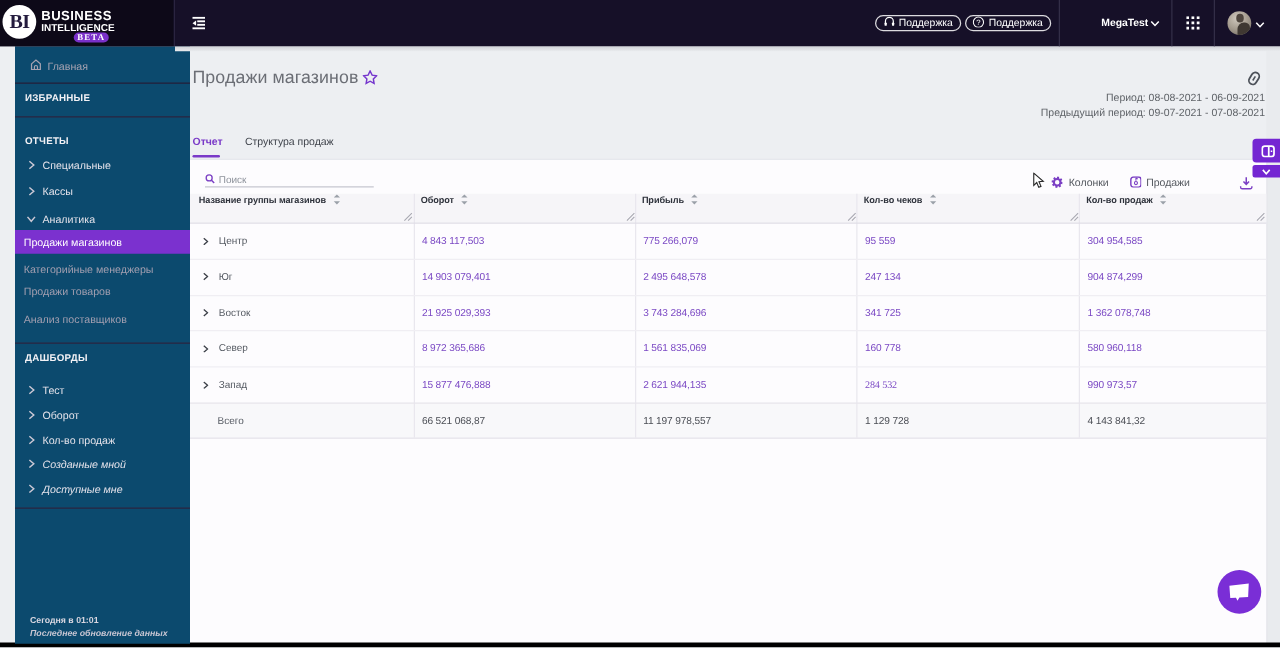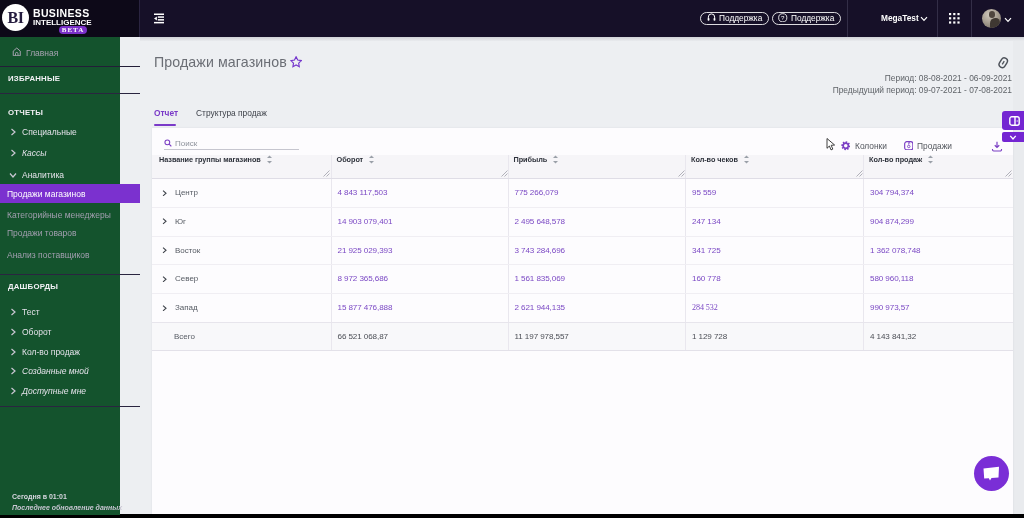--- a/index.html
+++ b/index.html
@@ -18,21 +18,21 @@
 #logo-b1 { left:33px; top:6.5px; font-size:10.5px; font-weight:bold; color:#fff; letter-spacing:0.35px; }
 #logo-b2 { left:33px; top:17.5px; font-size:8px; font-weight:bold; color:#fff; letter-spacing:0px; }
 #logo-beta { left:59px; top:25.5px; width:28px; height:8.5px; background:#7a30c9; border-radius:4px;
   text-align:center; line-height:8.5px; font-family:"Liberation Serif",serif; font-size:7px; color:#fff; font-weight:bold; letter-spacing:1px;}
 .pill { height:13.5px; border:1px solid rgba(255,255,255,0.85); border-radius:8px; color:#fff;
   font-size:8.3px; display:flex; padding:0 5.5px; gap:3.5px; white-space:nowrap;}
 .tsep { top:0; width:1px; height:37px; background:#332e47; }
 #megatest { color:#fff; font-size:8.3px; font-weight:bold; }
 
 
-#sidebar { left:0; top:37px; width:120px; height:478px; background:#14532d; z-index:20; }
+#sidebar { left:12px; top:37px; width:140px; height:478px; background:#0c4a6e; z-index:20; }
 .sdiv { left:0; width:140px; height:1px; background:#2a2540; }
 .shead { left:8px; color:#f2f1f5; font-size:7.8px; font-weight:bold; letter-spacing:0.2px; white-space:nowrap;}
 .sitem { left:22px; color:#e4e2ea; font-size:8.5px; white-space:nowrap;}
 .ssub  { left:7px; color:#a39fb0; font-size:8.5px; white-space:nowrap;}
 .schev { left:9px; width:8px; height:8px; color:#cac7d4; }
 #ssel { left:0; width:140px; height:19px; background:#7b31cf; }
 #ssel span { position:absolute; left:7px; top:50%; transform:translateY(-50%); color:#fff; font-size:8.5px; white-space:nowrap;}
 
 
 #rightstrip { left:1013px; top:37px; width:11px; height:478px; background:#e9ebee; }
@@ -148,21 +148,21 @@
 
   <span class="abs shead" style="top:70.5px;">ОТЧЕТЫ</span>
 
   <svg class="abs schev" style="top:91px" width="8" height="8" viewBox="0 0 8 8">
       <path d="M2.5 1 L6 4 L2.5 7" fill="none" stroke="#cac7d4" stroke-width="1.2"></path>
     </svg>
   <span class="abs sitem" style="top:90px;">Специальные</span>
   <svg class="abs schev" style="top:111.5px" width="8" height="8" viewBox="0 0 8 8">
       <path d="M2.5 1 L6 4 L2.5 7" fill="none" stroke="#cac7d4" stroke-width="1.2"></path>
     </svg>
-  <span class="abs sitem" style="top:110.5px;font-style:italic;">Кассы</span>
+  <span class="abs sitem" style="top:110.5px;">Кассы</span>
   <svg class="abs schev" style="top:134px" width="8" height="8" viewBox="0 0 8 8">
       <path d="M1 2.5 L4 6 L7 2.5" fill="none" stroke="#cac7d4" stroke-width="1.2"></path>
     </svg>
   <span class="abs sitem" style="top:132.5px;">Аналитика</span>
 
   <div class="abs" id="ssel" style="top:147px;">
       <span>Продажи магазинов</span>
     </div>
 
   <span class="abs ssub" style="top:172.5px;">Категорийные менеджеры</span>
@@ -316,21 +316,21 @@
     <path d="M0.5 6.5 L6.5 0.5 M3.5 6.5 L6.5 3.5" stroke="#a9a9b2" stroke-width="0.9"></path>
   </svg>
 
 <svg class="abs" style="left:160.5px;top:189.5px" width="6.5" height="6.5" viewBox="0 0 8 8">
     <path d="M2.5 0.8 L6.2 4 L2.5 7.2" fill="none" stroke="#3c4048" stroke-width="1.3"></path>
   </svg>
 <span class="abs rowlab" style="left:175px;top:188px;">Центр</span>
 <span class="abs num" style="left:337.5px;top:188px;">4 843 117,503</span>
 <span class="abs num" style="left:514.5px;top:188px;">775 266,079</span>
 <span class="abs num" style="left:692px;top:188px;">95 559</span>
-<span class="abs num" style="left:870px;top:188px;">304 794,374</span>
+<span class="abs num" style="left:870px;top:188px;">304 954,585</span>
 
 <svg class="abs" style="left:160.5px;top:218.3px" width="6.5" height="6.5" viewBox="0 0 8 8">
     <path d="M2.5 0.8 L6.2 4 L2.5 7.2" fill="none" stroke="#3c4048" stroke-width="1.3"></path>
   </svg>
 <span class="abs rowlab" style="left:175px;top:216.8px;">Юг</span>
 <span class="abs num" style="left:337.5px;top:216.8px;">14 903 079,401</span>
 <span class="abs num" style="left:514.5px;top:216.8px;">2 495 648,578</span>
 <span class="abs num" style="left:692px;top:216.8px;">247 134</span>
 <span class="abs num" style="left:870px;top:216.8px;">904 874,299</span>
 

